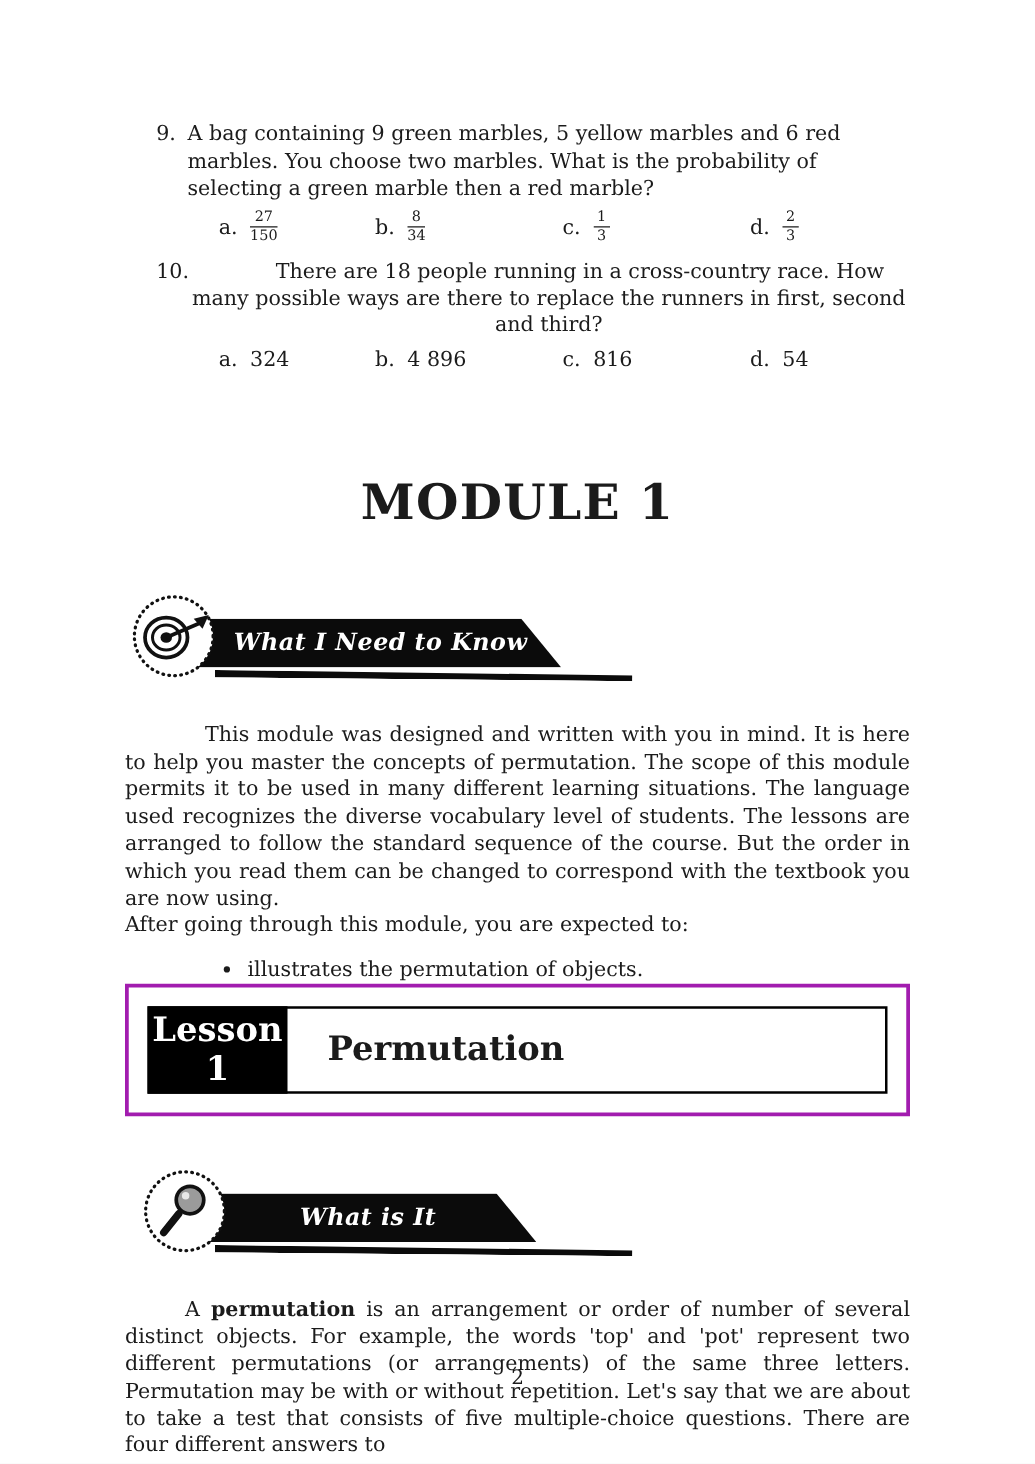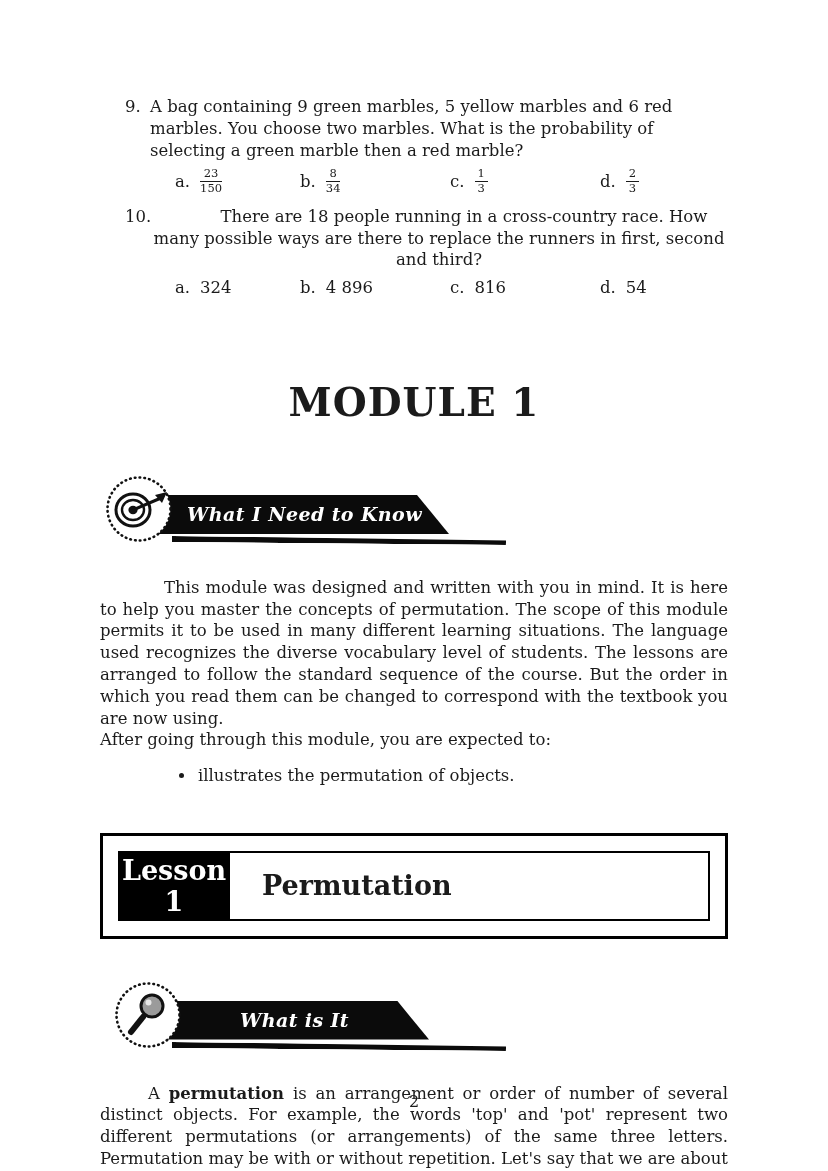--- a/index.html
+++ b/index.html
@@ -72,21 +72,21 @@
   }
 
   
   .para { margin: 0; line-height: 1.32; }
   .intro { margin-top: 30px; text-indent: 64px; text-align: justify; }
   .lead  { text-align: left; }
   .objectives { margin: 14px 0 0 0; padding-left: 96px; }
   .objectives li { padding-left: 2px; line-height: 1.3; }
 
   
-  .lesson-box { margin-top: 46px; border: 3px solid #000000; padding: 15px; }
+  .lesson-box { border: 3px solid #a21caf; padding: 15px; }
   .lesson-inner { border: 2px solid #000; display: flex; align-items: stretch; min-height: 70px; }
   .lesson-label {
     background: #000; color: #fff; width: 112px;
     display: flex; flex-direction: column; align-items: center; justify-content: center;
     font-weight: bold; font-size: 27px; line-height: 1.15; text-align: center;
     margin: -2px; 
     padding: 4px 0;
   }
   .lesson-title-wrap { flex: 1; display: flex; align-items: center; padding-left: 34px; }
   .lesson-title { margin: 0; font-size: 27px; font-weight: bold; }
@@ -105,21 +105,21 @@
 
   <section>
 
     <div class="question">
       <span class="q-num">9.</span>
       <p class="q-text">A bag containing 9 green marbles, 5 yellow marbles and 6 red marbles. You choose two marbles. What is the probability of selecting a green marble then a red marble?</p>
       <div class="choices">
         <div class="choice w1">
           <span class="c-label">a.</span>
           <span class="fraction">
-            <span class="num">23</span>
+            <span class="num">27</span>
             <span class="den">150</span>
           </span>
         </div>
         <div class="choice w2">
           <span class="c-label">b.</span>
           <span class="fraction">
             <span class="num">8</span>
             <span class="den">34</span>
           </span>
         </div>

